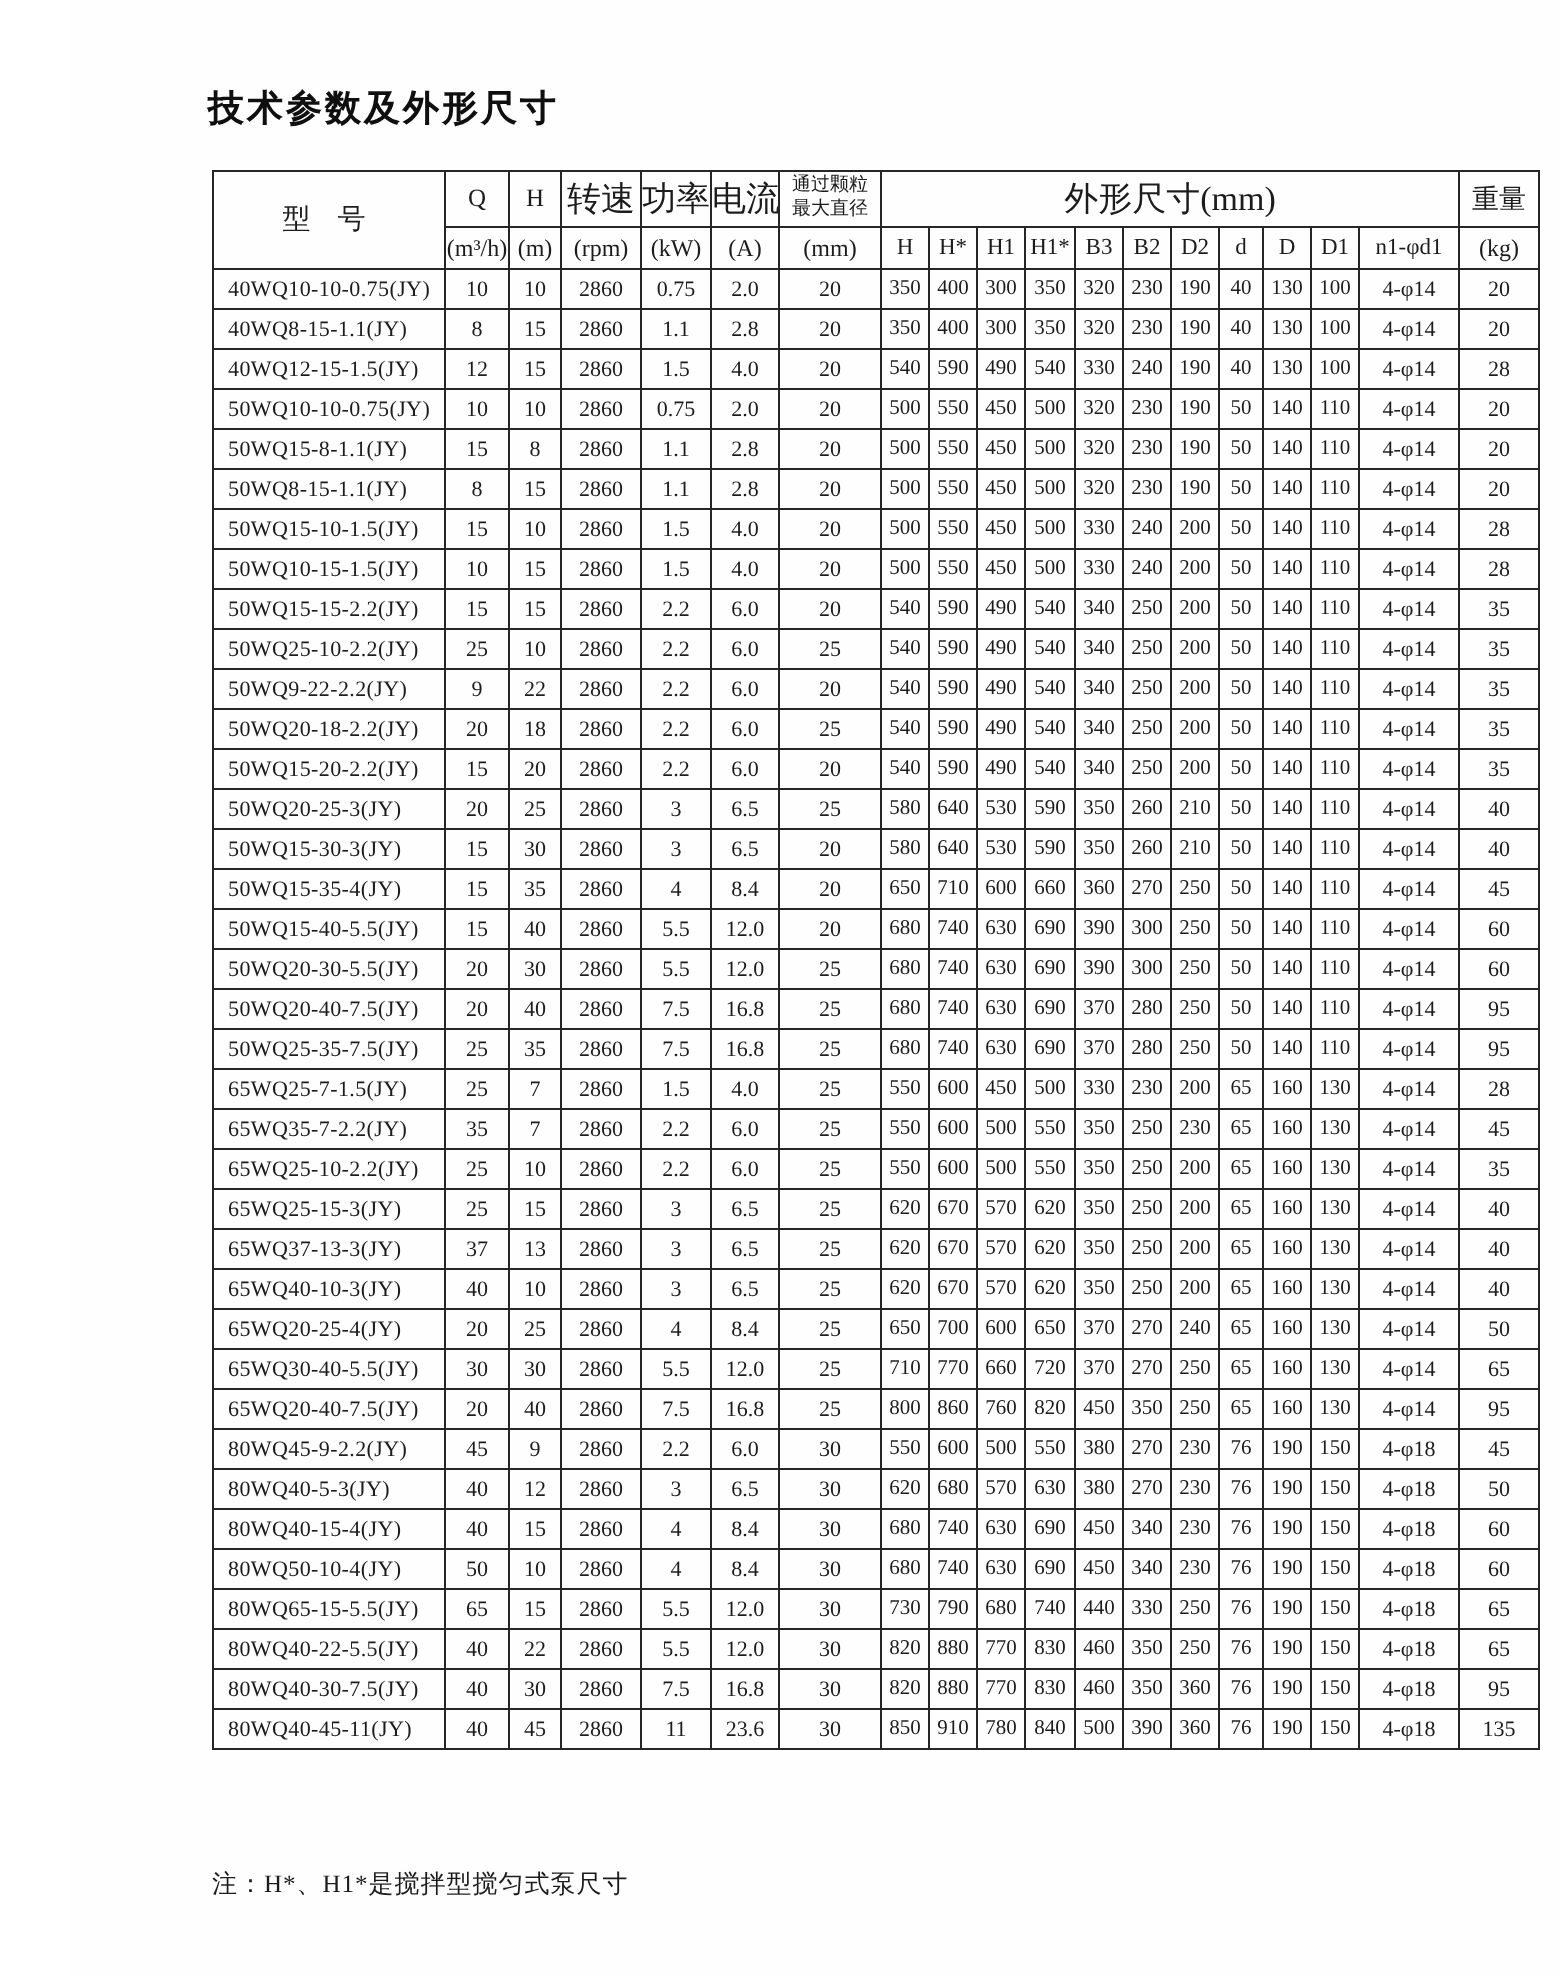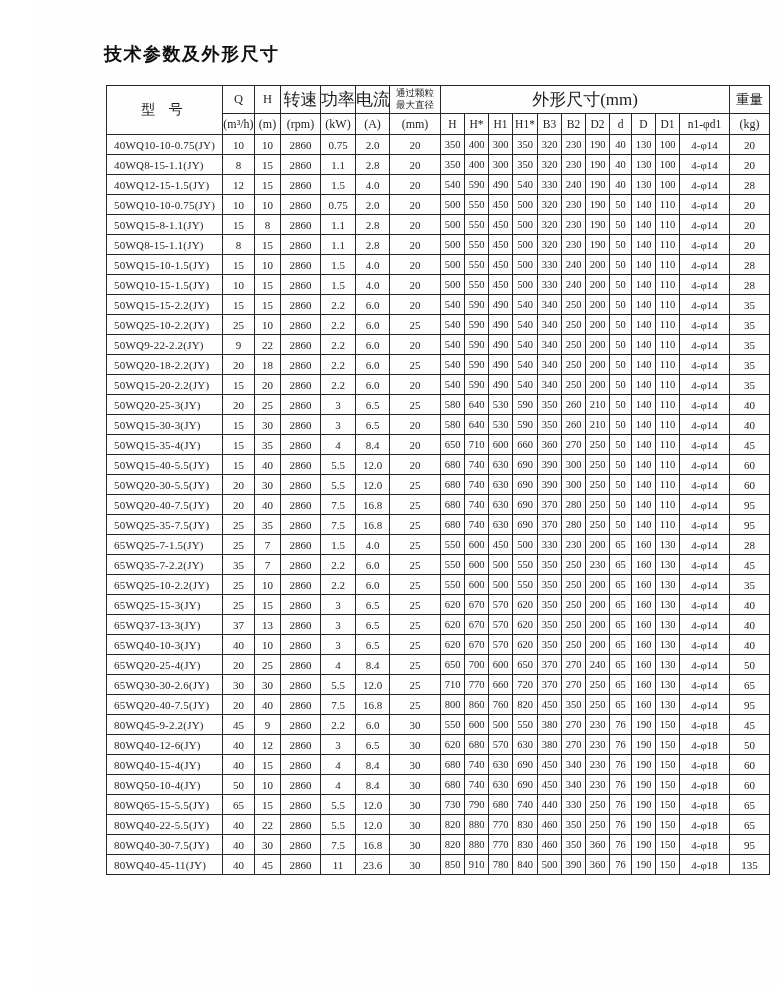--- a/index.html
+++ b/index.html
@@ -703,21 +703,21 @@
           <td>370</td>
           <td>270</td>
           <td>240</td>
           <td>65</td>
           <td>160</td>
           <td>130</td>
           <td class="wide">4-φ14</td>
           <td class="wide">50</td>
         </tr>
         <tr>
-          <td class="model">65WQ30-30-2.6(JY)</td>
+          <td class="model">65WQ30-40-5.5(JY)</td>
           <td class="wide">30</td>
           <td class="wide">30</td>
           <td class="wide">2860</td>
           <td class="wide">5.5</td>
           <td class="wide">12.0</td>
           <td class="wide">25</td>
           <td>710</td>
           <td>770</td>
           <td>660</td>
           <td>720</td>
@@ -766,21 +766,21 @@
           <td>380</td>
           <td>270</td>
           <td>230</td>
           <td>76</td>
           <td>190</td>
           <td>150</td>
           <td class="wide">4-φ18</td>
           <td class="wide">45</td>
         </tr>
         <tr>
-          <td class="model">80WQ40-12-6(JY)</td>
+          <td class="model">80WQ40-5-3(JY)</td>
           <td class="wide">40</td>
           <td class="wide">12</td>
           <td class="wide">2860</td>
           <td class="wide">3</td>
           <td class="wide">6.5</td>
           <td class="wide">30</td>
           <td>620</td>
           <td>680</td>
           <td>570</td>
           <td>630</td>
@@ -915,14 +915,15 @@
           <td>360</td>
           <td>76</td>
           <td>190</td>
           <td>150</td>
           <td class="wide">4-φ18</td>
           <td class="wide">135</td>
         </tr>
       </tbody>
   </table>
 
+  <div class="note">注：H*、H1*是搅拌型搅匀式泵尺寸</div>
 
 </div>
 
 </body></html>

